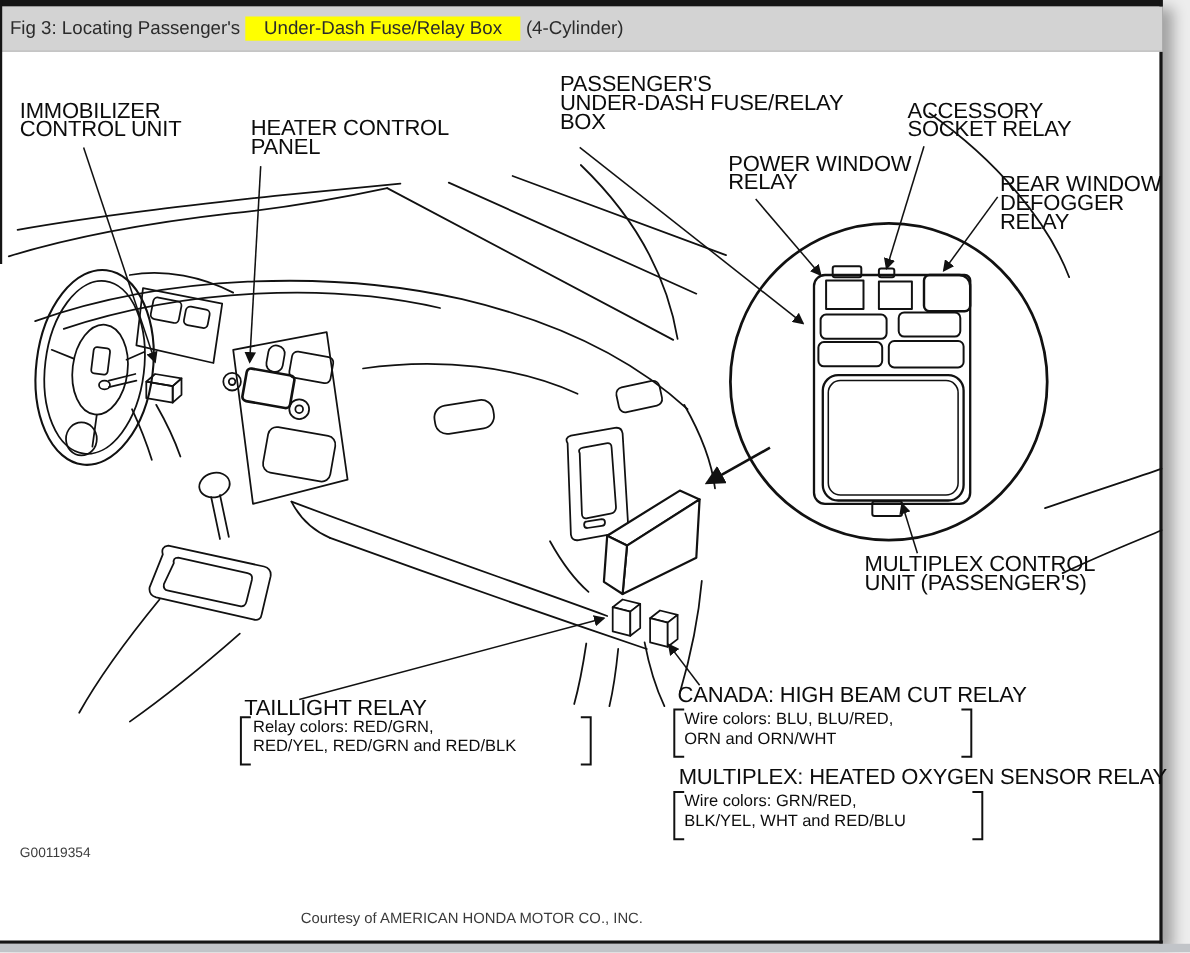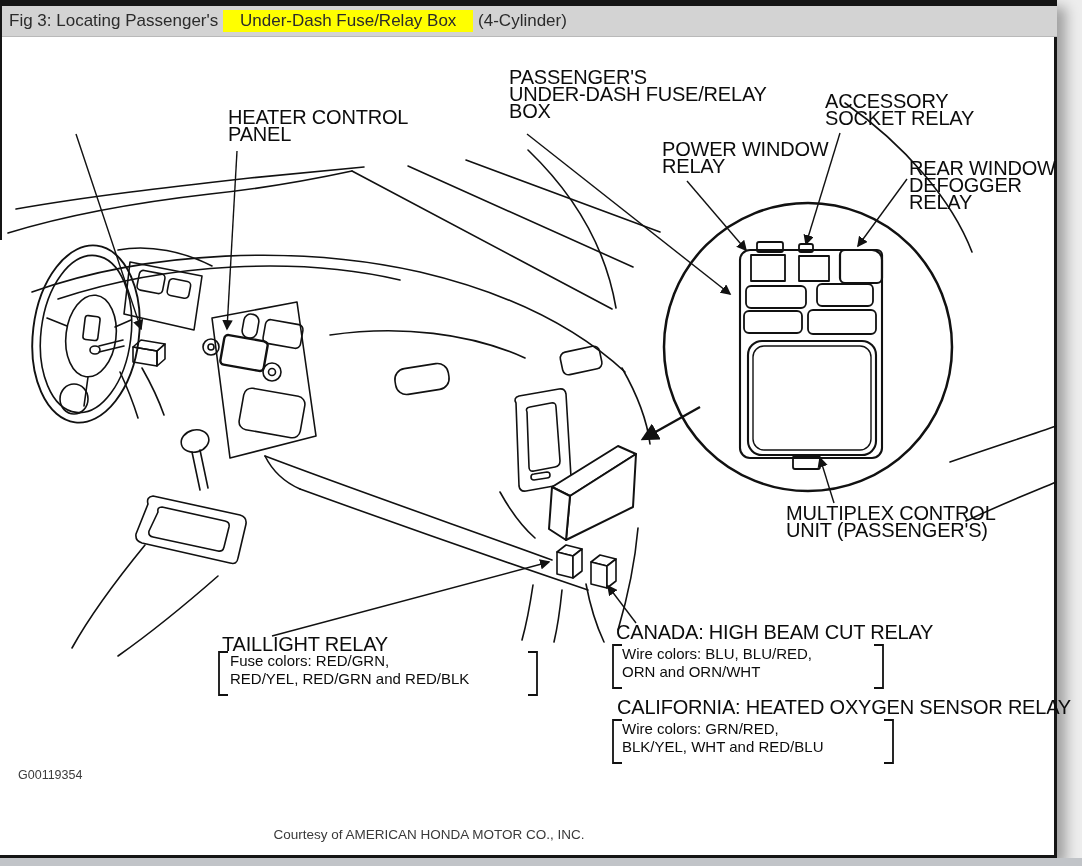--- a/index.html
+++ b/index.html
@@ -3,21 +3,21 @@
 <meta charset="utf-8">
 <style>
   html,body{margin:0;padding:0;background:#ededed;}
   #screen{position:relative;width:1082px;height:866px;overflow:hidden;
           font-family:"Liberation Sans",sans-serif;background:#ededed;}
   
   #window{position:absolute;left:0;top:0;width:1054px;height:849px;background:#ffffff;
           border-top:6px solid #151515;border-right:3px solid #151515;border-bottom:3px solid #151515;
           box-shadow:9px 7px 12px rgba(0,0,0,0.32);}
   #left-edge{position:absolute;left:0;top:0;width:2px;height:240px;background:#151515;z-index:6;}
-  #titlebar{position:absolute;left:0;top:6px;width:1057px;height:31px;background:var(--titlebar-bg,#d3d3d3);
+  #titlebar{position:absolute;left:0;top:6px;width:1057px;height:41px;background:var(--titlebar-bg,#d3d3d3);
             border-bottom:1px solid #b9b9b9;display:flex;align-items:center;padding-left:9px;
             box-sizing:border-box;font-size:17px;color:#2b2b2b;z-index:5;white-space:pre;}
   #titlebar .hl{background:var(--highlight-bg,#ffff00);padding:1px 17px;}
   #bottom-strip{position:absolute;left:0;top:858px;width:1082px;height:8px;background:var(--strip,#c1c4c8);}
   
   #art{position:absolute;left:0;top:0;width:1082px;height:866px;z-index:2;pointer-events:none;}
   .dlabel{position:absolute;font-weight:normal;font-size:20px;line-height:17px;color:#0c0c0c;
           white-space:pre-line;letter-spacing:-0.2px;z-index:3;}
   .wires{position:absolute;font-size:15px;line-height:18px;color:#0c0c0c;white-space:pre-line;z-index:3;}
   #figure-code{position:absolute;left:18px;top:768px;font-size:12.5px;color:#3c3c3c;z-index:3;}
@@ -188,42 +188,44 @@
     <g stroke="#111" stroke-width="1.8" fill="none">
       <path d="M 228 652 L 219 652 L 219 695 L 228 695"></path>
       <path d="M 528 652 L 537 652 L 537 695 L 528 695"></path>
       <path d="M 622 645 L 613 645 L 613 688 L 622 688"></path>
       <path d="M 874 645 L 883 645 L 883 688 L 874 688"></path>
       <path d="M 622 720 L 613 720 L 613 763 L 622 763"></path>
       <path d="M 884 720 L 893 720 L 893 763 L 884 763"></path>
     </g>
   </svg>
 
+  <div class="dlabel" id="lbl-immobilizer">IMMOBILIZER
+CONTROL UNIT</div>
   <div class="dlabel" id="lbl-heater">HEATER CONTROL
 PANEL</div>
   <div class="dlabel" id="lbl-fusebox">PASSENGER'S
 UNDER-DASH FUSE/RELAY
 BOX</div>
   <div class="dlabel" id="lbl-power-window">POWER WINDOW
 RELAY</div>
   <div class="dlabel" id="lbl-accessory">ACCESSORY
 SOCKET RELAY</div>
   <div class="dlabel" id="lbl-defogger">REAR WINDOW
 DEFOGGER
 RELAY</div>
   <div class="dlabel" id="lbl-multiplex">MULTIPLEX CONTROL
 UNIT (PASSENGER'S)</div>
 
   <div class="dlabel" id="co-taillight-title">TAILLIGHT RELAY</div>
-  <div class="wires" id="co-taillight-wires">Fuse colors: RED/GRN,
+  <div class="wires" id="co-taillight-wires">Relay colors: RED/GRN,
 RED/YEL, RED/GRN and RED/BLK</div>
   <div class="dlabel" id="co-canada-title">CANADA: HIGH BEAM CUT RELAY</div>
   <div class="wires" id="co-canada-wires">Wire colors: BLU, BLU/RED,
 ORN and ORN/WHT</div>
-  <div class="dlabel" id="co-california-title">CALIFORNIA: HEATED OXYGEN SENSOR RELAY</div>
+  <div class="dlabel" id="co-california-title">MULTIPLEX: HEATED OXYGEN SENSOR RELAY</div>
   <div class="wires" id="co-california-wires">Wire colors: GRN/RED,
 BLK/YEL, WHT and RED/BLU</div>
 
   <div id="figure-code">G00119354</div>
   <div id="credit">Courtesy of AMERICAN HONDA MOTOR CO., INC.</div>
 
   <div id="bottom-strip"></div>
 </div>
 
 </body></html>

